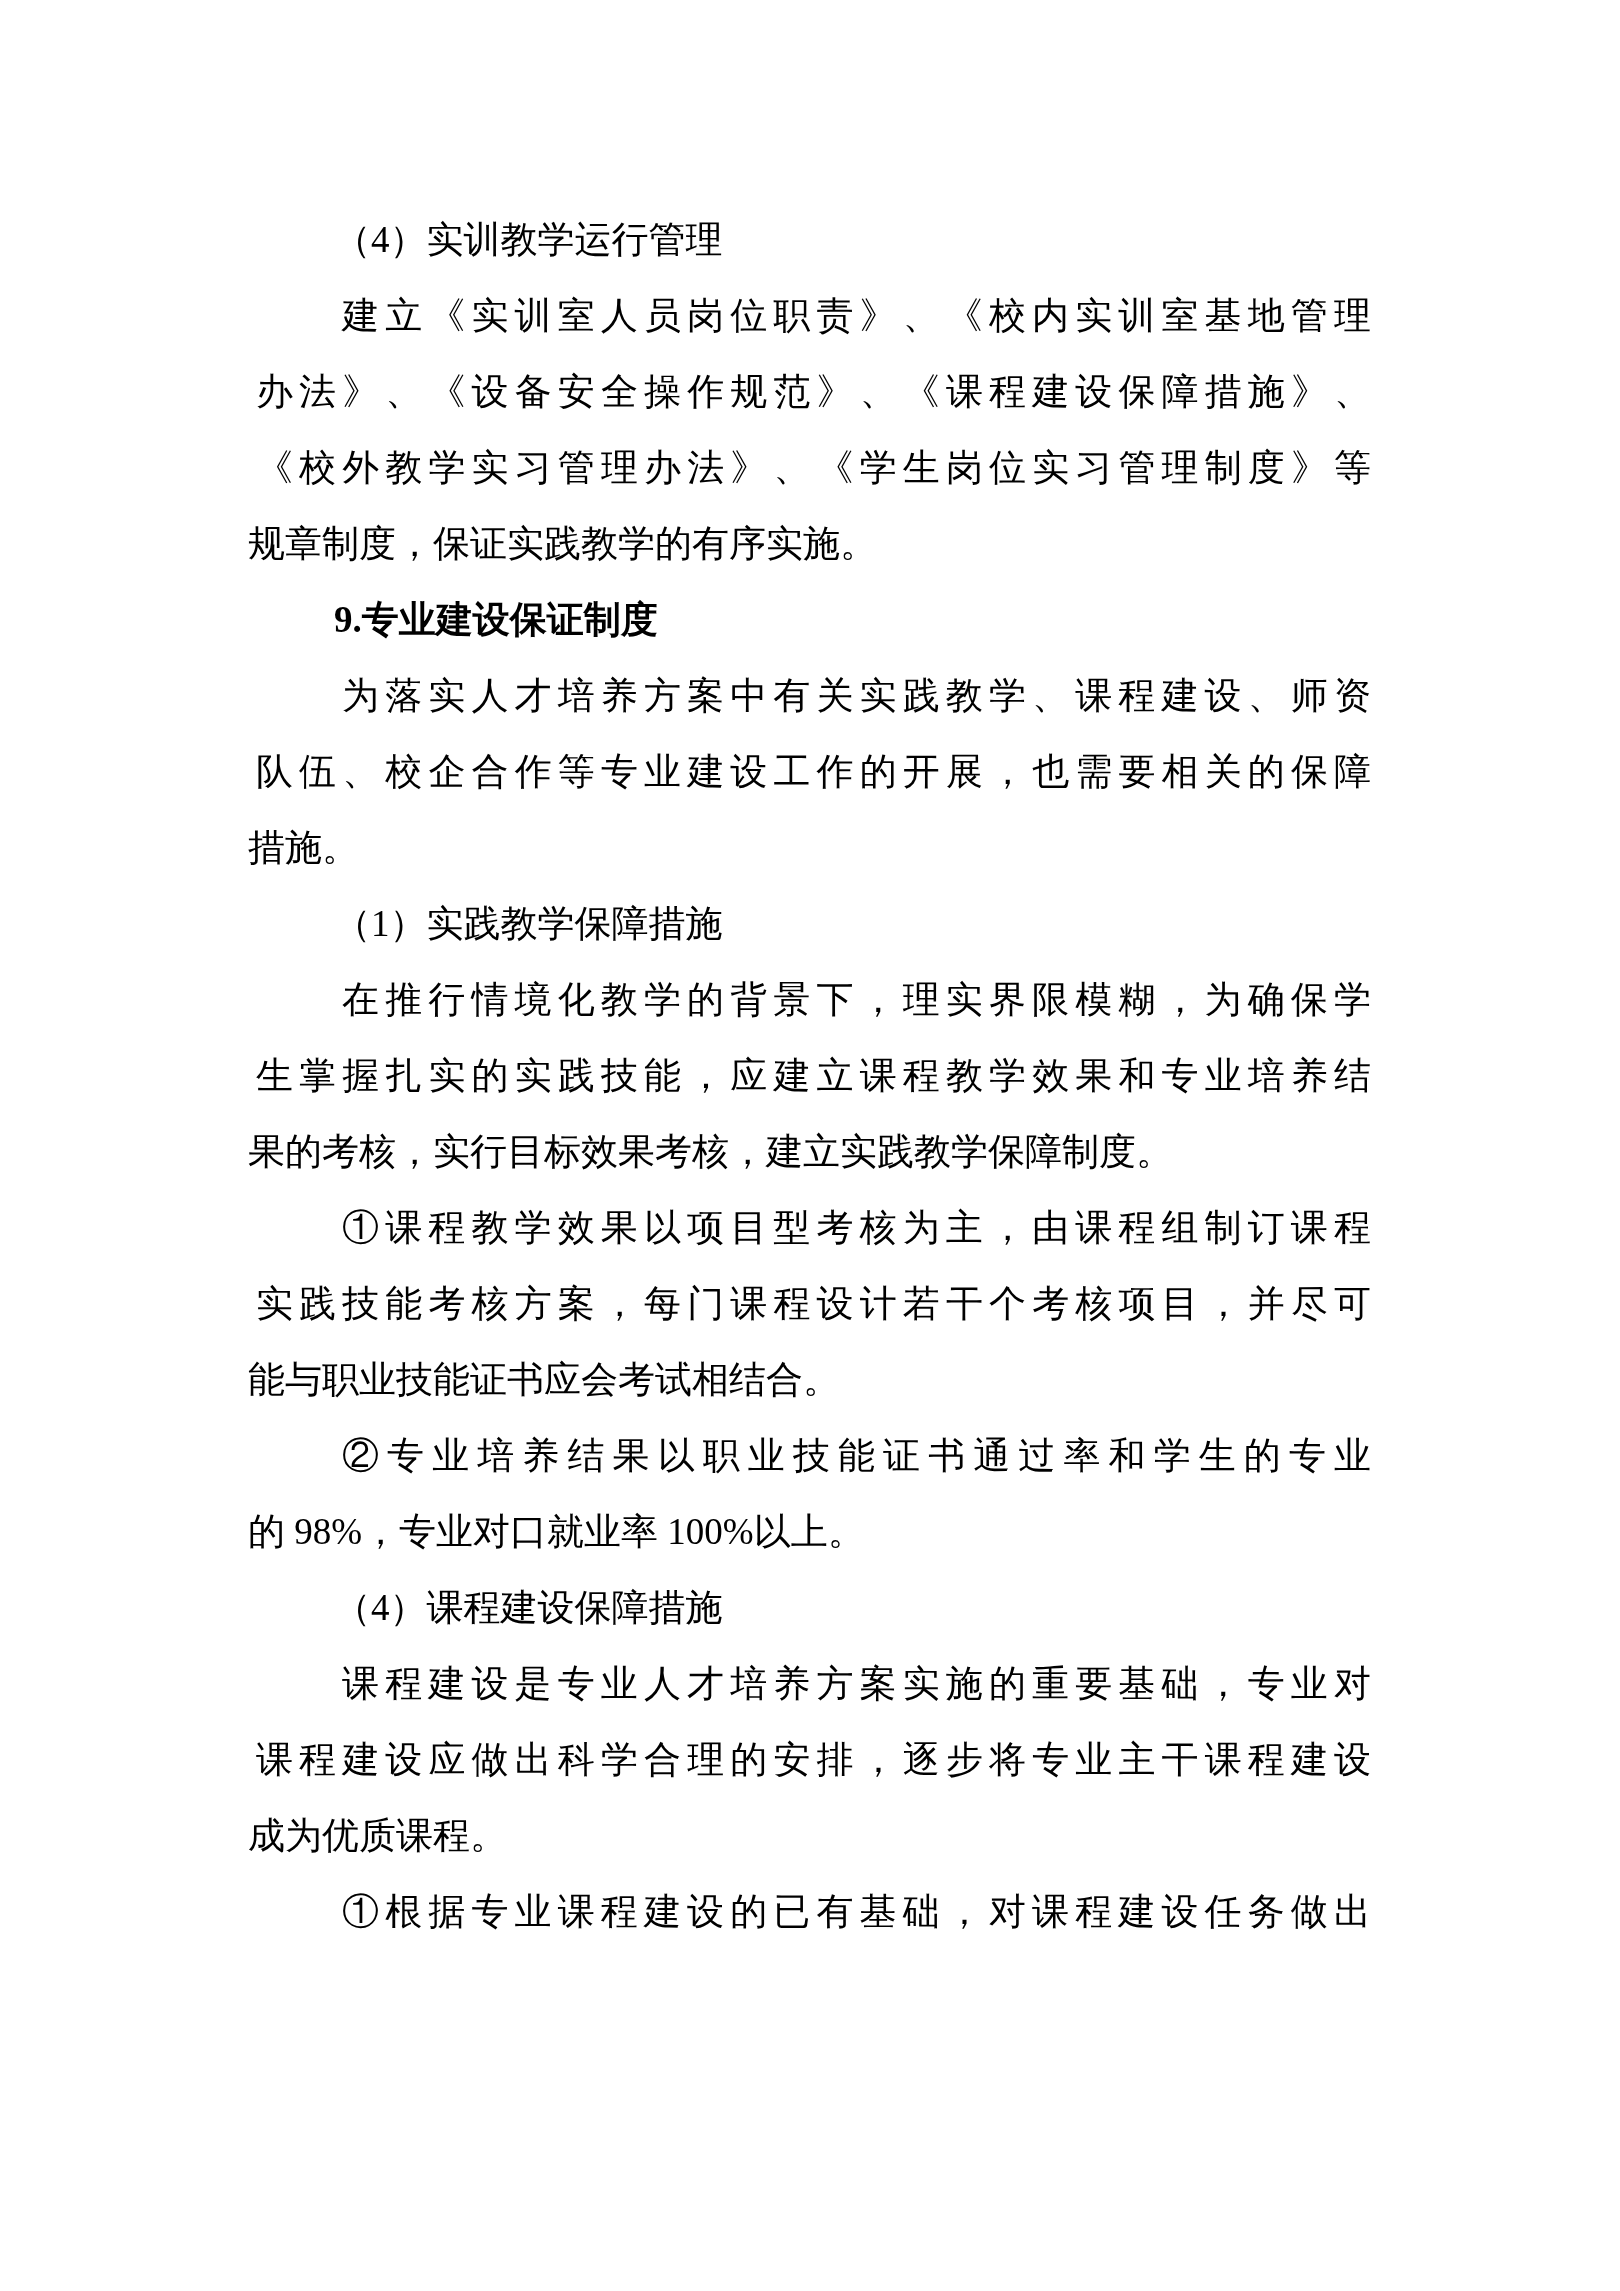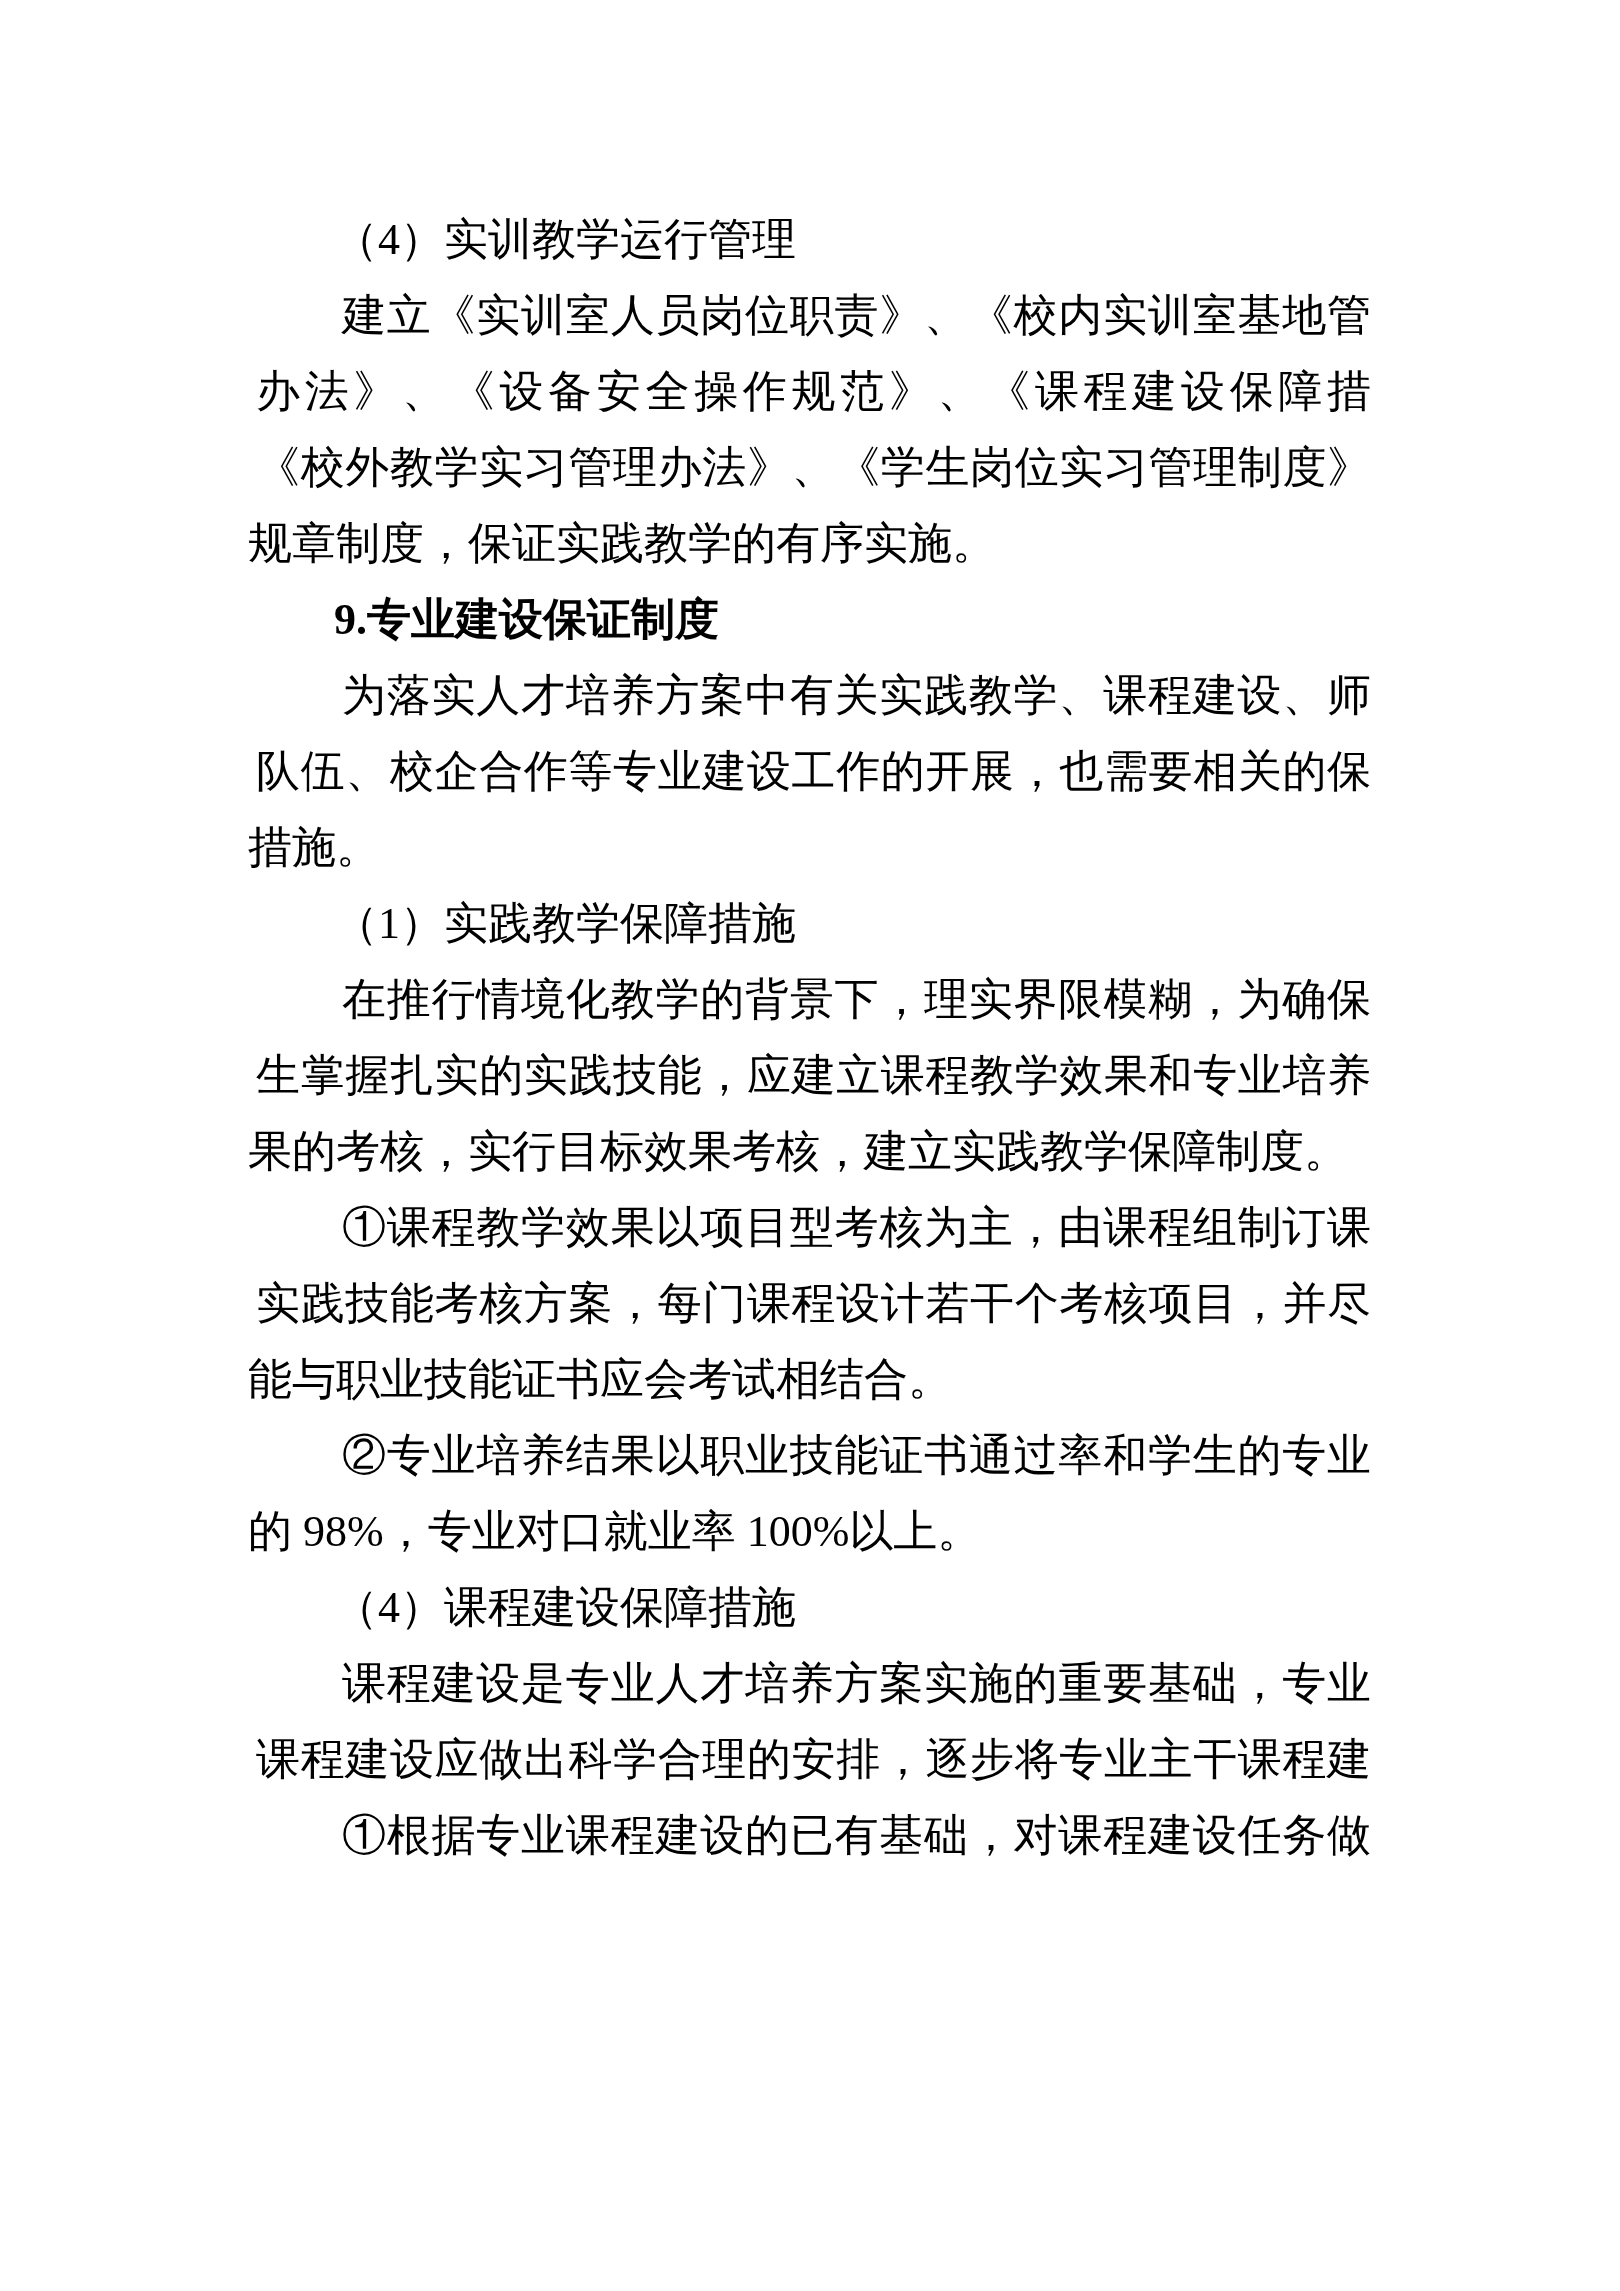--- a/index.html
+++ b/index.html
@@ -14,21 +14,21 @@
   }
   .doc {
     position: absolute;
     left: 248px;
     top: 202px;
     width: 1123px;
   }
   .ln {
     height: 76px;
     line-height: 76px;
-    font-size: 44px;
+    font-size: 37px;
     color: #000000;
     overflow: hidden;
     text-align: left;
   }
   .ind { padding-left: 86px; }   
   .j {
     text-align: justify;
     text-align-last: justify;    
     margin-left: 8px;
   }
@@ -53,16 +53,17 @@
     <div class="ln j">生掌握扎实的实践技能，应建立课程教学效果和专业培养结</div>
     <div class="ln">果的考核，实行目标效果考核，建立实践教学保障制度。</div>
     <div class="ln ind j">①课程教学效果以项目型考核为主，由课程组制订课程</div>
     <div class="ln j">实践技能考核方案，每门课程设计若干个考核项目，并尽可</div>
     <div class="ln">能与职业技能证书应会考试相结合。</div>
     <div class="ln ind j">②专业培养结果以职业技能证书通过率和学生的专业</div>
     <div class="ln">的 98%，专业对口就业率 100%以上。</div>
     <div class="ln ind">（4）课程建设保障措施</div>
     <div class="ln ind j">课程建设是专业人才培养方案实施的重要基础，专业对</div>
     <div class="ln j">课程建设应做出科学合理的安排，逐步将专业主干课程建设</div>
+    <div class="ln">成为优质课程。</div>
     <div class="ln ind j">①根据专业课程建设的已有基础，对课程建设任务做出</div>
   </div>
 </div>
 
 
 </body></html>

